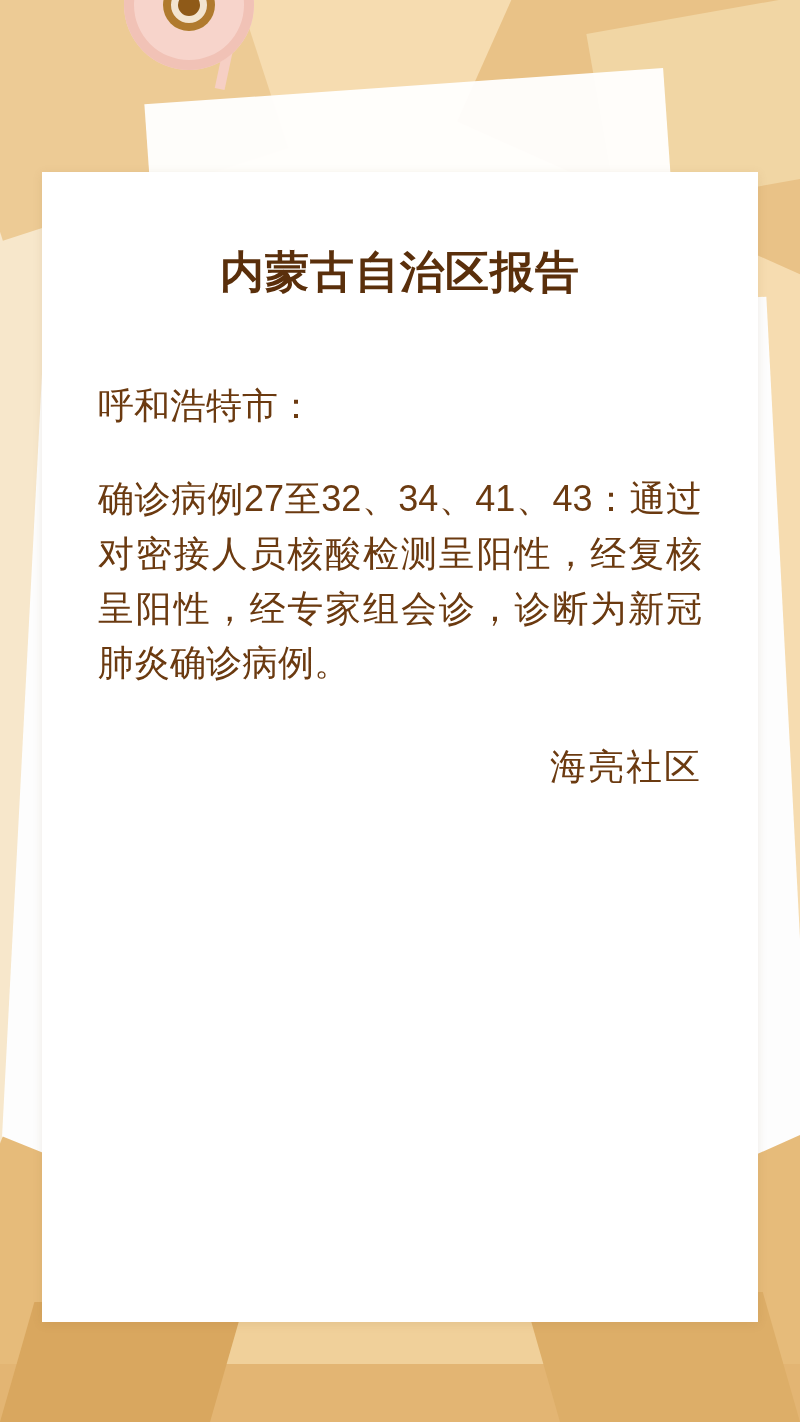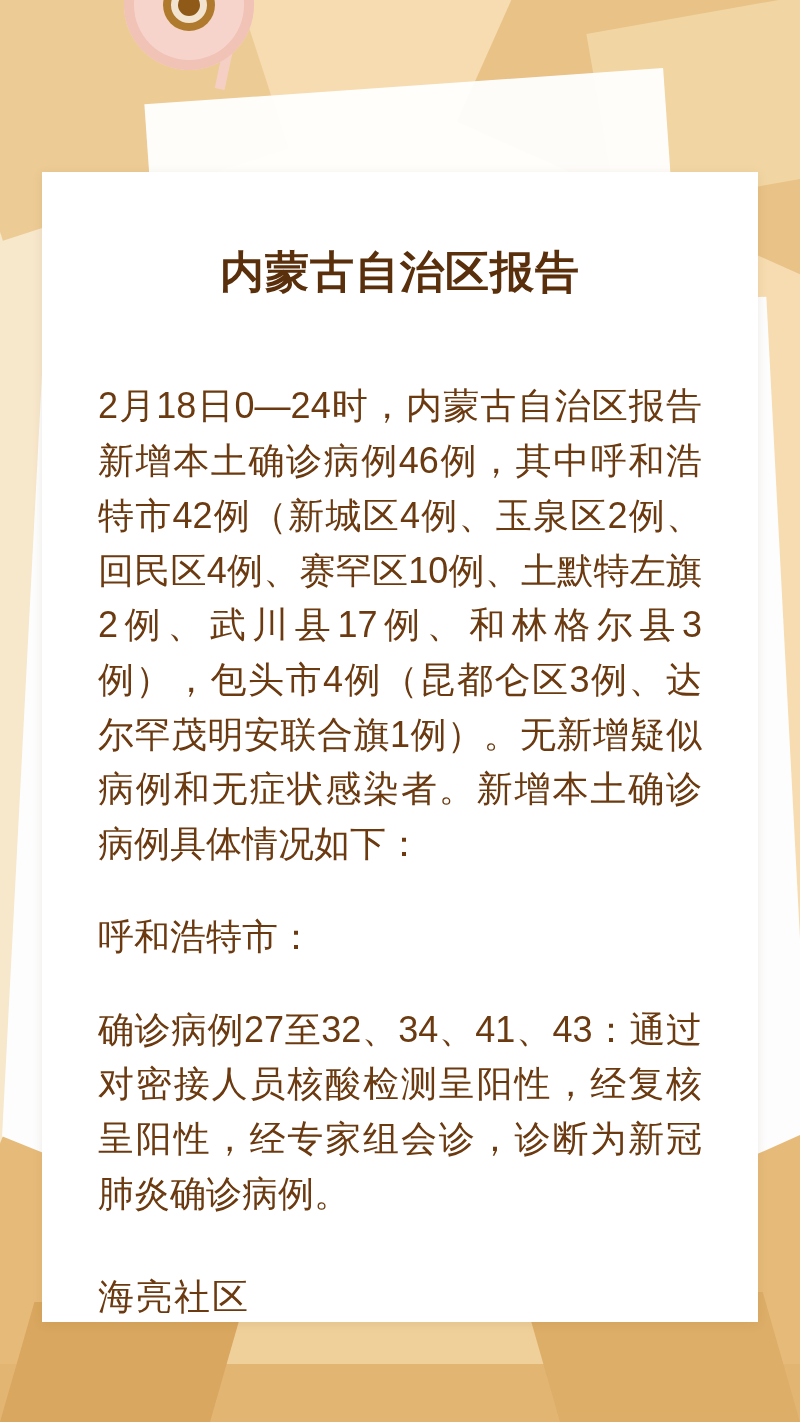--- a/index.html
+++ b/index.html
@@ -196,20 +196,21 @@
   .para {
     margin: 0 0 38px 0;
   }
   .para:last-of-type {
     margin-bottom: 12px;
   }
 
   .signature {
     color: #6b3a10;
     font-size: 36px;
+    text-align: right;
     margin-top: 52px;
     letter-spacing: 2px;
   }
 </style>
 </head>
 <body>
 
 <div id="poster">
 
   <div class="bg-base"></div>
@@ -238,21 +239,20 @@
     </div>
   </div>
 
   <div class="card">
 
     <h1 class="title">
       <span>内蒙古自治区报告</span>
     </h1>
 
     <div class="body-text">
-      <p class="para">2月18日0—24时，内蒙古自治区报告新增本土确诊病例46例，其中呼和浩特市42例（新城区4例、玉泉区2例、回民区4例、赛罕区10例、土默特左旗2例、武川县17例、和林格尔县3例），包头市4例（昆都仑区3例、达尔罕茂明安联合旗1例）。无新增疑似病例和无症状感染者。新增本土确诊病例具体情况如下：</p>
       <p class="para">呼和浩特市：</p>
       <p class="para">确诊病例27至32、34、41、43：通过对密接人员核酸检测呈阳性，经复核呈阳性，经专家组会诊，诊断为新冠肺炎确诊病例。</p>
     </div>
 
     <div class="signature">海亮社区</div>
   </div>
 
 </div>
 
 </body></html>

